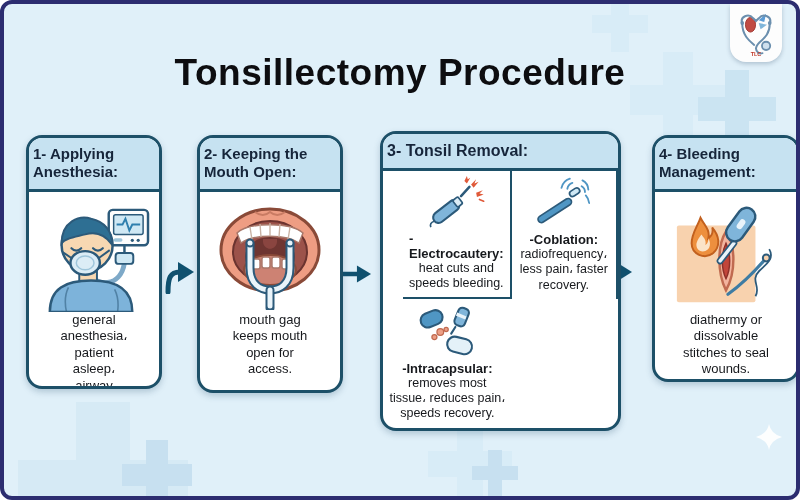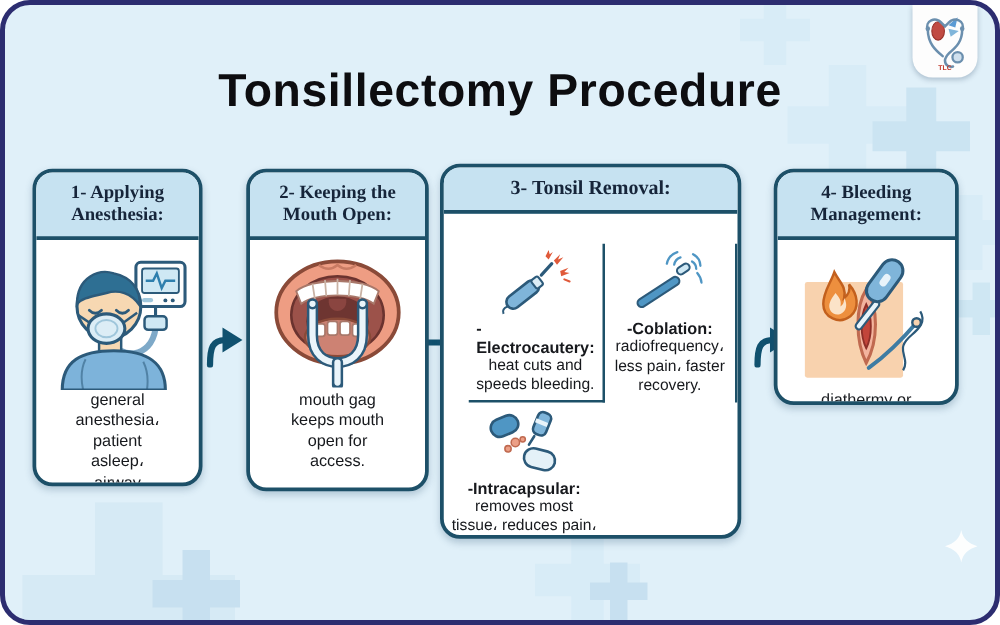--- a/index.html
+++ b/index.html
@@ -1,19 +1,19 @@
 <!DOCTYPE html>
 <html style="--page_bg: #e0f0f9; --card_border: #1d5068; --header_bg: #c6e2f1; --header_text: #16253a; --body_text: #17191d; --title: #0d0d10; --arrow: #10516f; --icon_blue: #7fb5da; --icon_outline: #2c5a7a; --flame_orange: #ed8f3e; --wound_red: #c2453a; --skin_peach: #f8d2ae; --logo_red: #c0392b;"><head>
 <meta charset="utf-8">
 <style>
   html,body { margin:0; padding:0; background:#ffffff; }
   .canvas {
     position:relative; width:800px; height:500px; box-sizing:border-box;
     background:var(--page_bg,#e0f0f9);
-    border:4px solid #2c2d70; border-radius:24px; overflow:hidden;
+    border:4px solid #2c2d70; border-radius:12px; overflow:hidden;
     font-family:"Liberation Sans", sans-serif;
   }
   .plus { position:absolute; width:var(--s); height:var(--s); z-index:0; }
   .plus::before { content:""; position:absolute; left:0; top:34%; width:100%; height:32%; background:var(--pc); }
   .plus::after  { content:""; position:absolute; top:0; left:34%; height:100%; width:32%; background:var(--pc); }
 
   .title {
     position:absolute; top:48px; left:0; right:0; margin:0; text-align:center;
     font-size:37px; font-weight:800; letter-spacing:.5px; color:var(--title,#0d0d10); z-index:1;
   }
@@ -25,37 +25,36 @@
   }
   .card {
     position:absolute; z-index:2; box-sizing:border-box;
     background:#ffffff; border:3px solid var(--card_border,#1d5068); border-radius:16px;
     box-shadow:0 3px 6px rgba(40,80,110,.25);
     display:flex; flex-direction:column; overflow:hidden;
   }
   .card-header {
     background:var(--header_bg,#c6e2f1);
     border-bottom:3px solid var(--card_border,#1d5068);
-    padding:7px 4px; text-align:center;
+    padding:7px 4px; text-align:left;
     font-weight:700; font-size:15px; line-height:1.22;
     color:var(--header_text,#16253a);
-    font-family:Liberation Serif, serif;
   }
   .card-body {
     flex:1; display:flex; flex-direction:column; align-items:center;
     justify-content:space-between; padding:10px 22px 12px;
   }
   .caption {
     font-size:13px; line-height:1.28; text-align:center;
     color:var(--body_text,#17191d); padding:0 2px;
   }
   .card1 { left:22px;  top:131px; width:136px; height:254px; }
   .card2 { left:193px; top:131px; width:146px; height:258px; }
-  .card3 { left:348px; top:127px; width:241px; height:300px;gap:24px; }
-  .card4 { left:615px; top:131px; width:148px; height:189px; }
+  .card3 { left:376px; top:127px; width:241px; height:300px; }
+  .card4 { left:648px; top:131px; width:148px; height:247px; }
   .card3 .card-header { font-size:16px; }
 
   .grid { flex:1; display:grid; grid-template-columns:1fr 1fr; grid-template-rows:1fr 1fr; }
   .cell { display:flex; flex-direction:column; align-items:center; justify-content:center; padding:5px 6px; }
   .cell-tl { border-right:2.5px solid var(--card_border,#1d5068); border-bottom:2.5px solid var(--card_border,#1d5068);margin-left:20px; }
   .cell-tr { border-bottom:2.5px solid var(--card_border,#1d5068); }
   .cell-bl { border-right:2.5px solid var(--card_border,#1d5068); }
   .m-name { font-weight:700; font-size:13px; color:var(--body_text,#17191d); margin-top:3px; }
   .m-desc { font-size:12.5px; line-height:1.22; text-align:center; color:var(--body_text,#17191d); }
 

